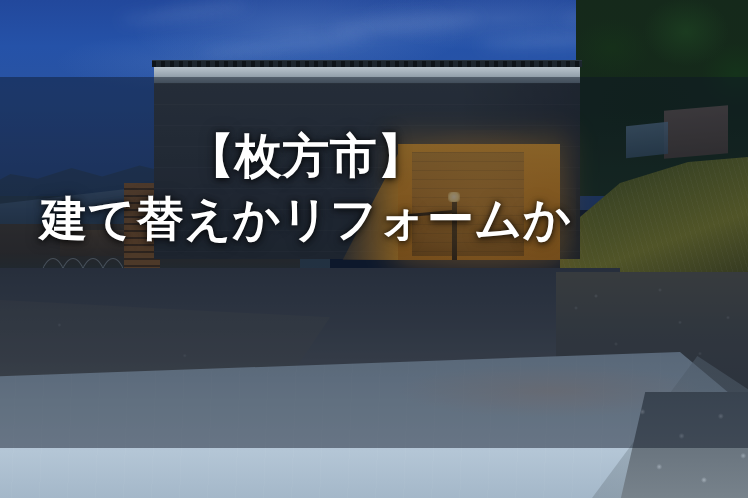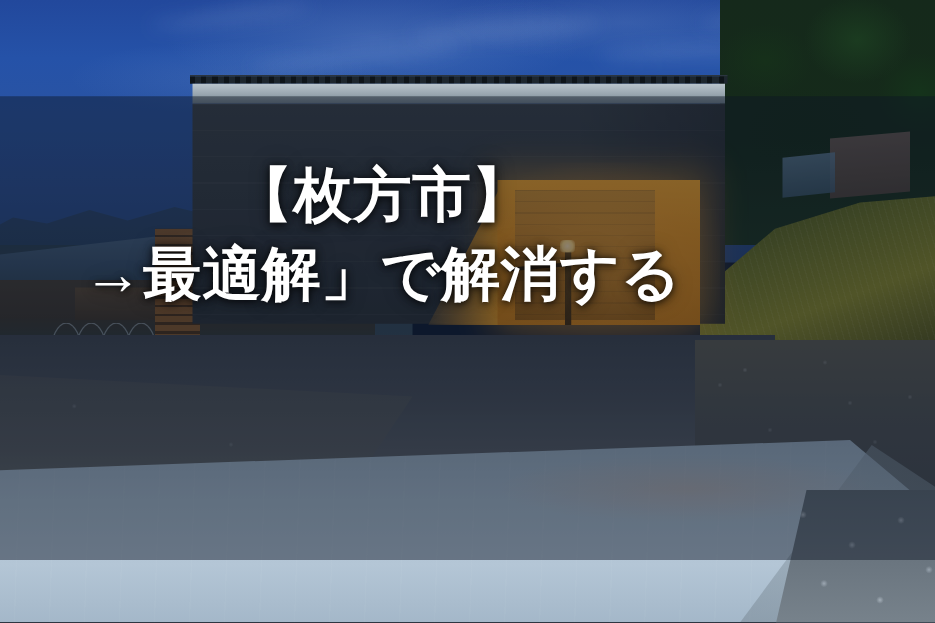--- a/index.html
+++ b/index.html
@@ -416,16 +416,16 @@
     <div class="driveway"></div>
     <div class="driveway-edge"></div>
     <div class="warm-reflection"></div>
     <div class="gravel-bottom-right"></div>
   </div>
 
   <div class="overlay-band"></div>
 
   <div class="headline">
     <span class="line">【枚方市】</span>
-    <span class="line">→最適解」で解消する</span>
+    <span class="line">建て替えかリフォームか</span>
   </div>
 
 </div>
 
 </body></html>

